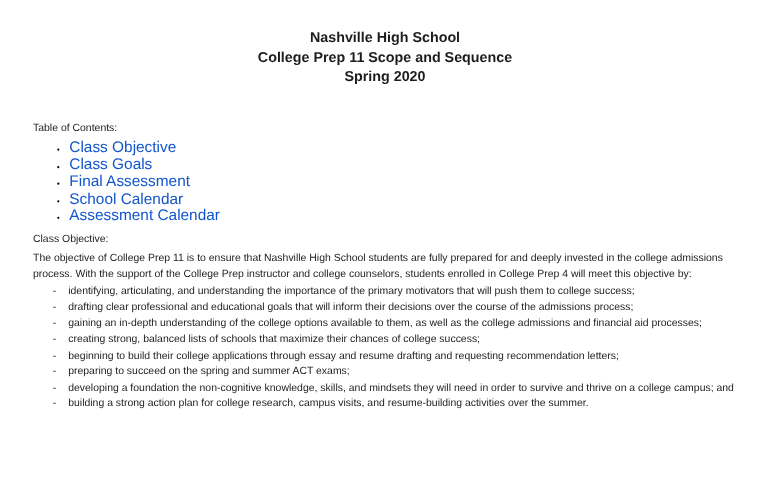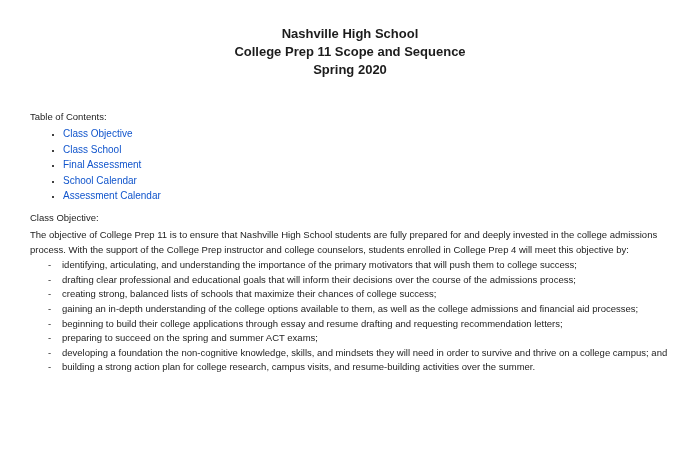--- a/index.html
+++ b/index.html
@@ -33,21 +33,21 @@
     font-size: 9.5px;
     line-height: 11px;
     color: #1c1c1c;
   }
   ul.toc-list {
     margin: 4px 0 0 0;
     padding: 0 0 0 33px;
     list-style: disc outside;
   }
   ul.toc-list li {
-    font-size: 10px;
+    font-size: 14px;
     line-height: 15.6px;
     color: #000000;
   }
   ul.toc-list li::marker {
     color: #000000;
     font-size: 8px;
   }
   a.doc-link {
     color: #1155cc;
     text-decoration: none;
@@ -89,21 +89,21 @@
     <div>Spring 2020</div>
   </div>
 
   <div class="toc">
     <div class="section-heading">Table of Contents:</div>
     <ul class="toc-list">
       <li>
         <a class="doc-link">Class Objective</a>
       </li>
       <li>
-        <a class="doc-link">Class School</a>
+        <a class="doc-link">Class Goals</a>
       </li>
       <li>
         <a class="doc-link">Final Assessment</a>
       </li>
       <li>
         <a class="doc-link">School Calendar</a>
       </li>
       <li>
         <a class="doc-link">Assessment Calendar</a>
       </li>
@@ -117,24 +117,24 @@
       <div>process. With the support of the College Prep instructor and college counselors, students enrolled in College Prep 4 will meet this objective by:</div>
     </div>
     <div class="dash-list">
       <div class="dash-row">
           <span>identifying, articulating, and understanding the importance of the primary motivators that will push them to college success;</span>
         </div>
       <div class="dash-row">
           <span>drafting clear professional and educational goals that will inform their decisions over the course of the admissions process;</span>
         </div>
       <div class="dash-row">
-          <span>creating strong, balanced lists of schools that maximize their chances of college success;</span>
+          <span>gaining an in-depth understanding of the college options available to them, as well as the college admissions and financial aid processes;</span>
         </div>
       <div class="dash-row">
-          <span>gaining an in-depth understanding of the college options available to them, as well as the college admissions and financial aid processes;</span>
+          <span>creating strong, balanced lists of schools that maximize their chances of college success;</span>
         </div>
       <div class="dash-row">
           <span>beginning to build their college applications through essay and resume drafting and requesting recommendation letters;</span>
         </div>
       <div class="dash-row">
           <span>preparing to succeed on the spring and summer ACT exams;</span>
         </div>
       <div class="dash-row">
           <span>developing a foundation the non-cognitive knowledge, skills, and mindsets they will need in order to survive and thrive on a college campus; and</span>
         </div>

